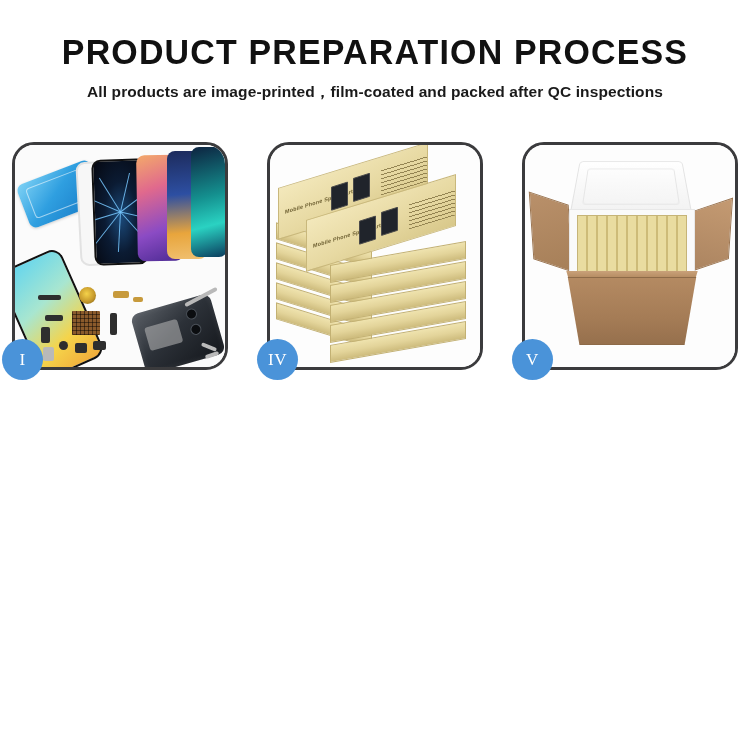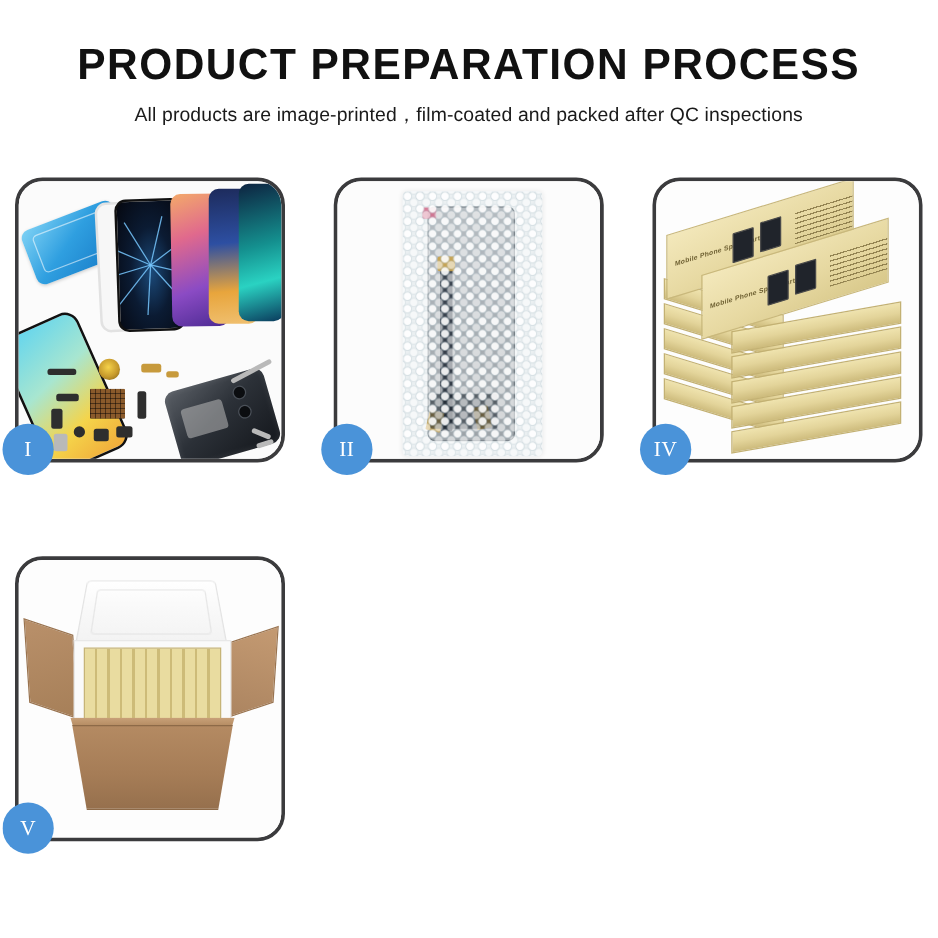--- a/index.html
+++ b/index.html
@@ -19,21 +19,21 @@
     font-weight: bold;
     letter-spacing: 1.2px;
     color: #111111;
     line-height: 1.0;
     font-family: "Liberation Sans Narrow", "Liberation Sans", sans-serif;
     transform: scaleX(0.97);
   }
   .sub-title {
     margin-top: 13px;
     font-size: 15.5px;
-    font-weight: normal;
+    font-weight: bold;
     color: #1a1a1a;
     letter-spacing: 0.1px;
   }
 
   
   .grid {
     position: absolute;
     left: 12px; top: 142px;
     width: 726px; height: 540px;
     display: grid;
@@ -440,36 +440,20 @@
         <div class="part" style="left:60px; top:198px; width:12px; height:10px;"></div>
         <div class="part silver" style="left:28px; top:202px; width:11px; height:14px; border-radius:2px;"></div>
         <div class="part" style="left:78px; top:196px; width:13px; height:9px;"></div>
         <div class="part silver" style="left:168px; top:150px; width:36px; height:4px; transform:rotate(-28deg); border-radius:2px;"></div>
         <div class="part silver" style="left:186px; top:200px; width:16px; height:4px; transform:rotate(22deg);"></div>
         <div class="part silver" style="left:190px; top:208px; width:14px; height:4px; transform:rotate(-18deg);"></div>
       </div>
       <div class="badge">I</div>
     </div>
 
-    <div class="panel">
-      <div class="panel-inner p2">
-        <div class="bubble-bag">
-          <div class="inner-screen"></div>
-          <div class="flex-cable"></div>
-          <div class="conn" style="left:28px; top:52px; width:14px; height:12px; border-radius:2px;"></div>
-          <div class="conn" style="left:20px; top:176px; width:12px; height:16px; transform:rotate(14deg);"></div>
-          <div class="conn" style="left:58px; top:172px; width:12px; height:18px; transform:rotate(-12deg);"></div>
-          <div class="part" style="position:absolute; left:22px; top:162px; width:54px; height:28px; background:rgba(30,38,48,.55); border-radius:2px;"></div>
-          <div class="pink-tag"></div>
-          <div class="bubbles"></div>
-          <div class="bubbles b2"></div>
-        </div>
-      </div>
-      <div class="badge">II</div>
-    </div>
 
 
     <div class="panel">
       <div class="panel-inner p4">
         <div class="stack">
 
           <div class="gbox" style="left:6px; top:92px; width:96px; height:17px; transform:skewY(17deg);"></div>
           <div class="gbox" style="left:6px; top:112px; width:96px; height:17px; transform:skewY(17deg);"></div>
           <div class="gbox" style="left:6px; top:132px; width:96px; height:17px; transform:skewY(17deg);"></div>
           <div class="gbox" style="left:6px; top:152px; width:96px; height:17px; transform:skewY(17deg);"></div>

